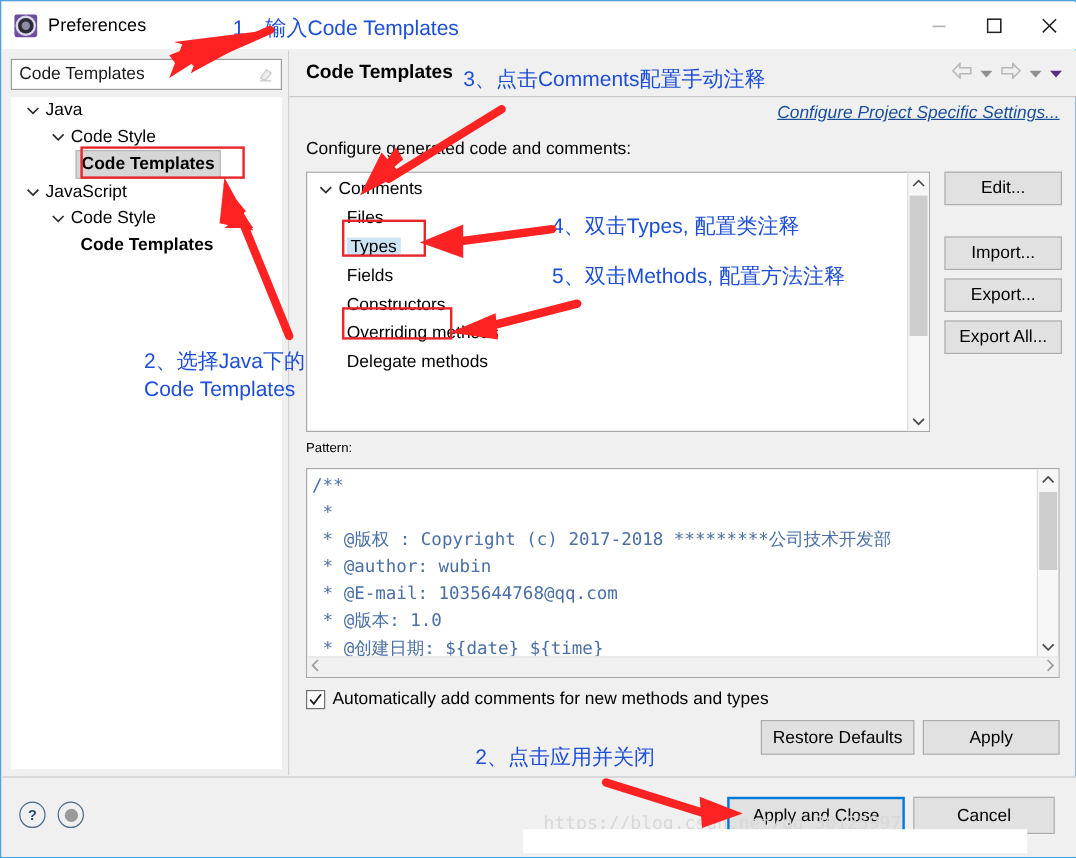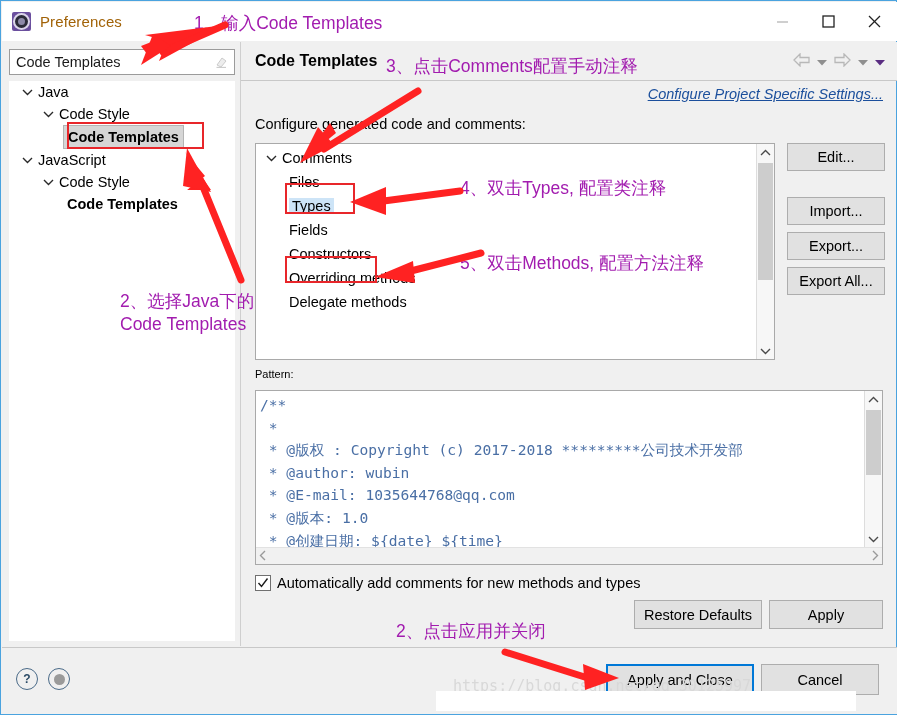--- a/index.html
+++ b/index.html
@@ -23,21 +23,21 @@
   }
   .app-icon::before{
     content:"";position:absolute;left:3px;top:3px;width:13px;height:13px;
     border-radius:50%;background:#2b2b38;
     box-shadow:0 0 0 2px #dcd6ea;
   }
   .app-icon::after{
     content:"";position:absolute;left:6px;top:6px;width:7px;height:7px;
     border-radius:50%;background:#8e8aa8;
   }
-  .title-text{font-size:15px;color:#a16207;letter-spacing:.1px;}
+  .title-text{font-size:15px;color:#000000;letter-spacing:.1px;}
   .win-btns{margin-left:auto;display:flex;height:39px;}
   .win-btn{width:46px;height:39px;display:flex;align-items:center;justify-content:center;}
   .win-btn svg{display:block;}
   
   .filter-box{
     position:absolute;left:8px;top:48px;width:226px;height:26px;
     background:#fff;border:1px solid #9b9b9b;box-sizing:border-box;
     display:flex;align-items:center;
   }
   .filter-text{padding-left:6px;font-size:14.5px;color:#1a1a1a;flex:1;}
@@ -151,21 +151,21 @@
   .btn-cancel{width:118px;height:31px;}
   
   .watermark{
     position:absolute;left:452px;top:676px;width:430px;height:20px;
     color:#d8d8d8;font-size:15px;white-space:nowrap;overflow:hidden;
     font-family:"DejaVu Sans Mono","Liberation Mono",monospace;
   }
   .wm-cover{position:absolute;left:435px;top:690px;width:420px;height:20px;background:#fff;}
   
   .anno{
-    position:absolute;color:#a21caf;font-size:17.5px;
+    position:absolute;color:#1d4ed8;font-size:17.5px;
     font-family:"Liberation Sans","DejaVu Sans",sans-serif;white-space:nowrap;
   }
   .redbox{position:absolute;border:2px solid #e8262a;box-sizing:border-box;}
   .arrow-svg{position:absolute;pointer-events:none;}
 </style>
 </head>
 <body>
 
 <div class="window">
 
@@ -435,21 +435,21 @@
     <polygon points="4,78 38,60 22,42" fill="#f22"></polygon>
   </svg>
 
   <div class="anno" style="left:459px;top:175px;">4、双击Types, 配置类注释</div>
   <svg class="arrow-svg" style="left:345px;top:184px;" width="120" height="32" viewBox="0 0 120 32">
     <path d="M114 6 L30 17" stroke="#f22" stroke-width="7" stroke-linecap="round"></path>
     <polygon points="4,17 40,2 40,30" fill="#f22"></polygon>
   </svg>
   <div class="redbox" style="left:284px;top:182px;width:70px;height:31px;"></div>
 
-  <div class="anno" style="left:459px;top:250px;text-align:center;">5、双击Methods, 配置方法注释</div>
+  <div class="anno" style="left:459px;top:217px;text-align:center;">5、双击Methods, 配置方法注释</div>
   <svg class="arrow-svg" style="left:370px;top:248px;" width="115" height="35" viewBox="0 0 115 35">
     <path d="M110 4 L32 24" stroke="#f22" stroke-width="7" stroke-linecap="round"></path>
     <polygon points="4,28 42,12 44,34" fill="#f22"></polygon>
   </svg>
   <div class="redbox" style="left:284px;top:255px;width:92px;height:27px;"></div>
 
   <div class="anno" style="left:395px;top:618px;">2、点击应用并关闭</div>
   <svg class="arrow-svg" style="left:498px;top:645px;" width="125" height="45" viewBox="0 0 125 45">
     <path d="M6 6 L92 33" stroke="#f22" stroke-width="7" stroke-linecap="round"></path>
     <polygon points="120,32 84,18 86,44" fill="#f22"></polygon>

